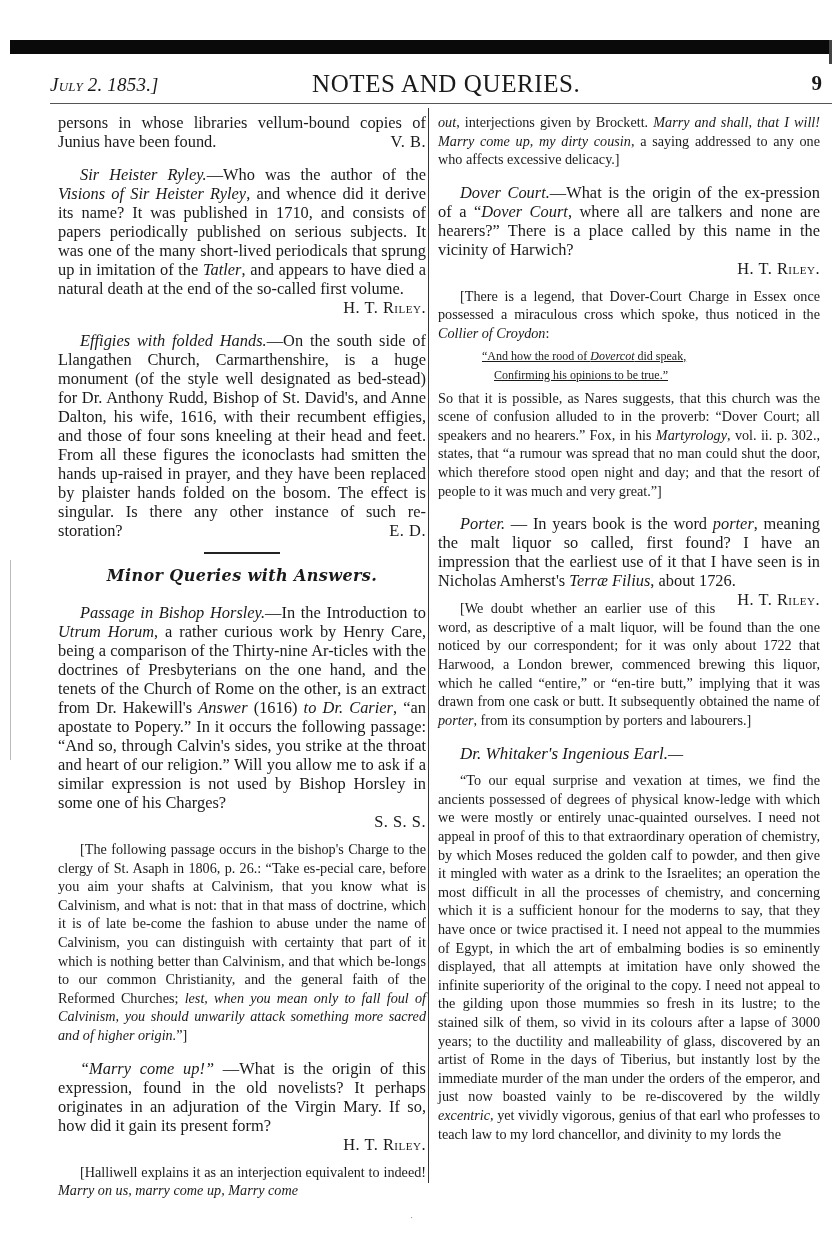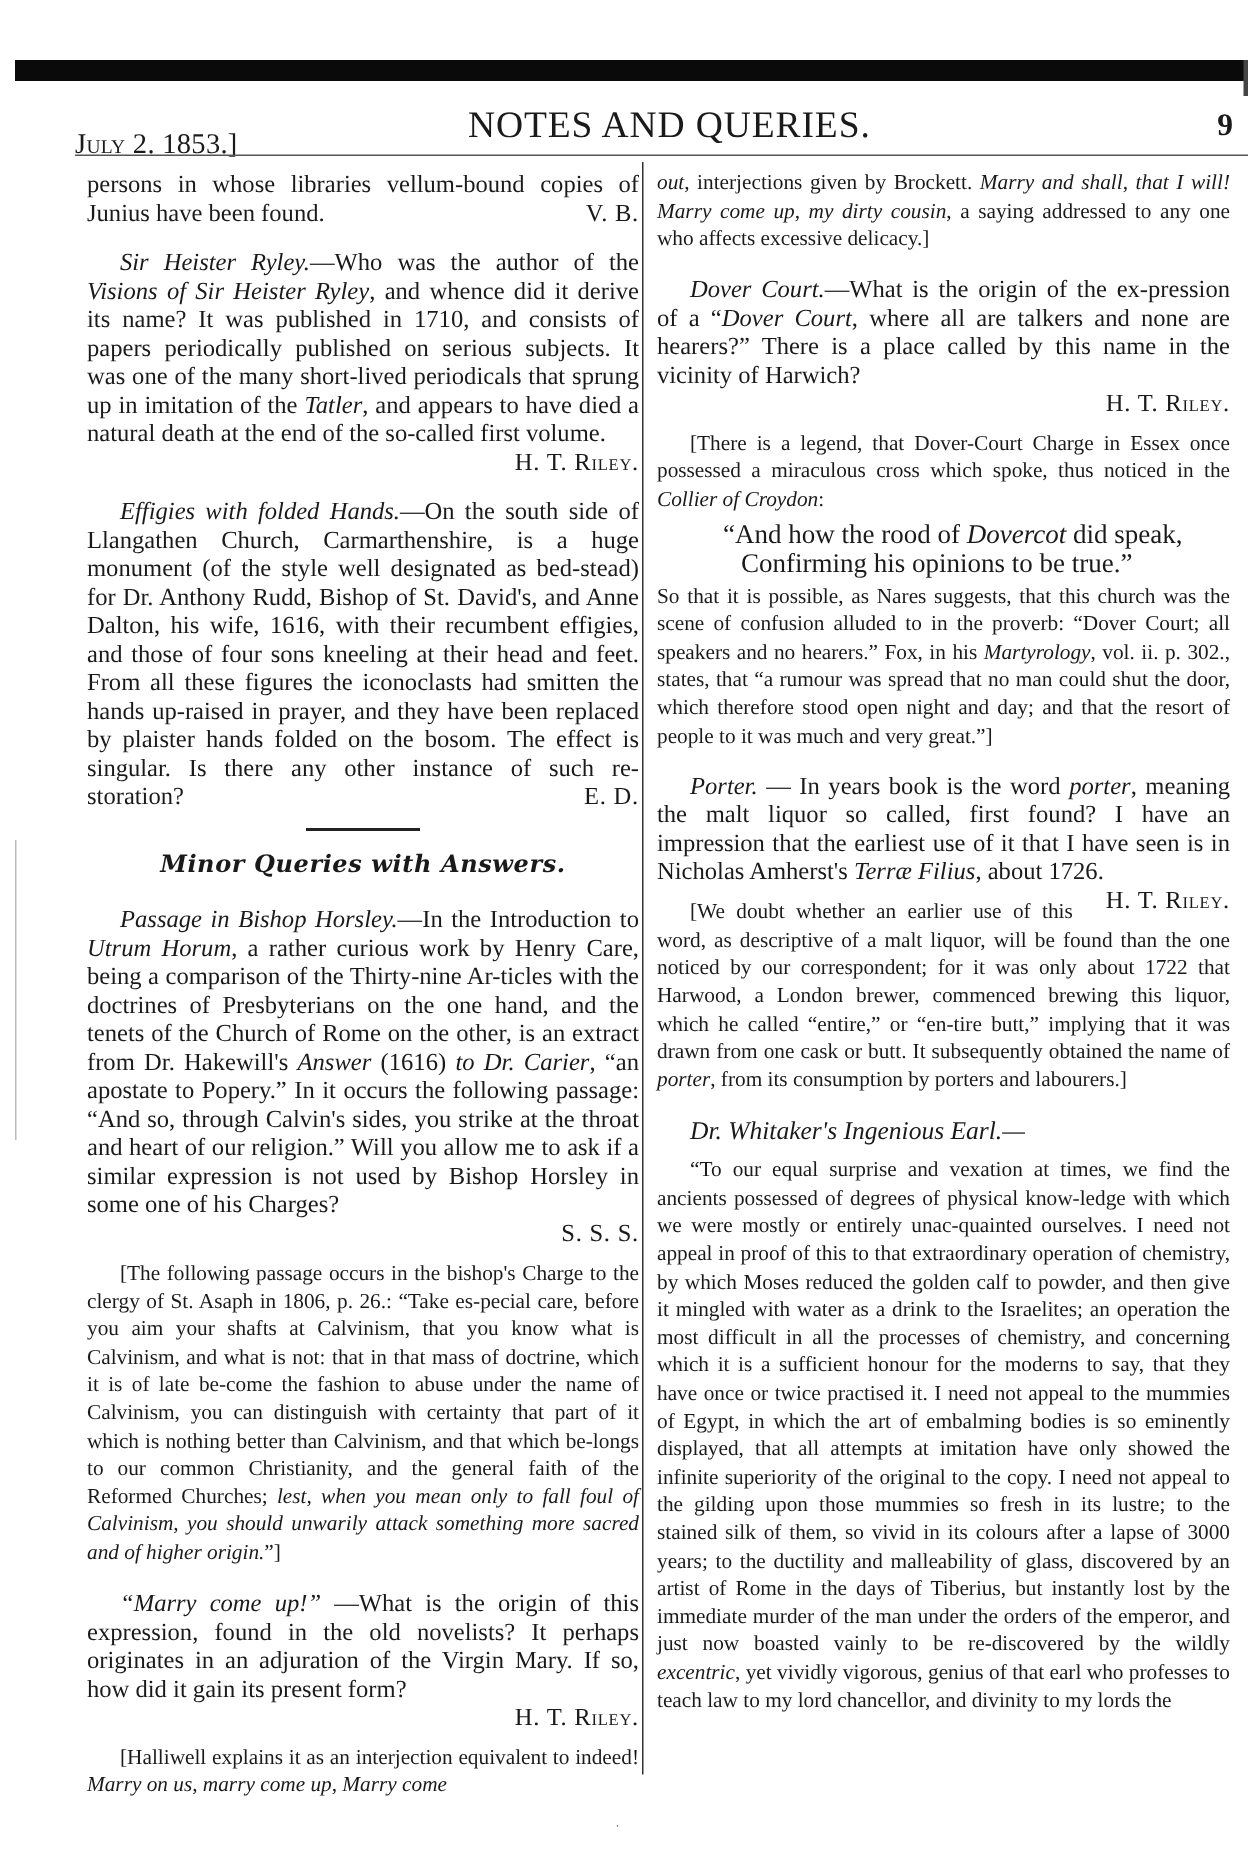--- a/index.html
+++ b/index.html
@@ -3,21 +3,21 @@
 <meta charset="utf-8">
 <style>
   * { box-sizing: border-box; margin: 0; padding: 0; }
   html, body { width: 840px; height: 1242px; background: #ffffff; overflow: hidden; }
   body { position: relative; font-family: "Liberation Serif", "DejaVu Serif", serif; color: #1a1a1a; }
 
   .top-bar { position: absolute; left: 10px; top: 40px; width: 820px; height: 14px; background: #0a0a0a; }
   .top-bar-edge { position: absolute; right: 8px; top: 40px; width: 3px; height: 24px; background: #444; }
 
   .running-head { position: absolute; left: 0; top: 68px; width: 840px; height: 32px; }
-  .rh-date { position: absolute; left: 50px; top: 18px; font-size: 19px; letter-spacing: 0.2px; font-variant: small-caps; }
+  .rh-date { position: absolute; left: 50px; top: 6px; font-size: 19px; letter-spacing: 0.2px; font-variant: small-caps; font-style: italic; }
   .rh-title { position: absolute; left: 295px; top: 2px; font-size: 25px; letter-spacing: 0.6px; margin-left: 17px; }
   .rh-page { position: absolute; right: 18px; top: 3px; font-size: 21px; font-weight: bold; }
   .head-rule { position: absolute; left: 50px; top: 103px; width: 782px; height: 1px; background: #555; }
 
   .col-divider { position: absolute; left: 428px; top: 108px; width: 1px; height: 1075px; background: #333; }
   .left-edge { position: absolute; left: 10px; top: 560px; width: 1px; height: 200px; background: #bbb; }
 
   .col { position: absolute; top: 113px; }
   .col-left { left: 58px; width: 368px; }
   .col-right { left: 438px; width: 382px; }
@@ -28,21 +28,21 @@
   .indent { text-indent: 22px; }
   .sig { text-align: right; font-size: 16.4px; line-height: 19px; letter-spacing: 0.5px; }
   .sig.sc { font-variant: small-caps; }
   .inline-sig { float: right; letter-spacing: 0.5px; font-variant: small-caps; }
   .gap-s { height: 9px; }
   .gap-m { height: 14px; }
 
   .rule-short { width: 76px; height: 2px; background: #222; margin: 6px auto 0 auto; }
   .section-heading { text-align: center; font-family: "DejaVu Serif", serif; font-weight: bold; font-size: 16px; letter-spacing: 0.4px; margin: 12px 0 18px 0; font-style: italic; }
 
-  .verse { font-size: 18px; line-height: 19px; padding-left: 44px; }
+  .verse { font-size: 12px; line-height: 19px; padding-left: 44px; text-decoration: underline; }
   .verse .l2 { padding-left: 12px; display: block; }
   .subhead { font-size: 17px; line-height: 22px; text-indent: 22px; font-style: italic; }
   .stray { position: absolute; left: 410px; top: 1215px; font-size: 10px; color: #777; }
 </style>
 </head>
 <body>
 
 <div class="top-bar"></div>
 <div class="top-bar-edge"></div>
 

